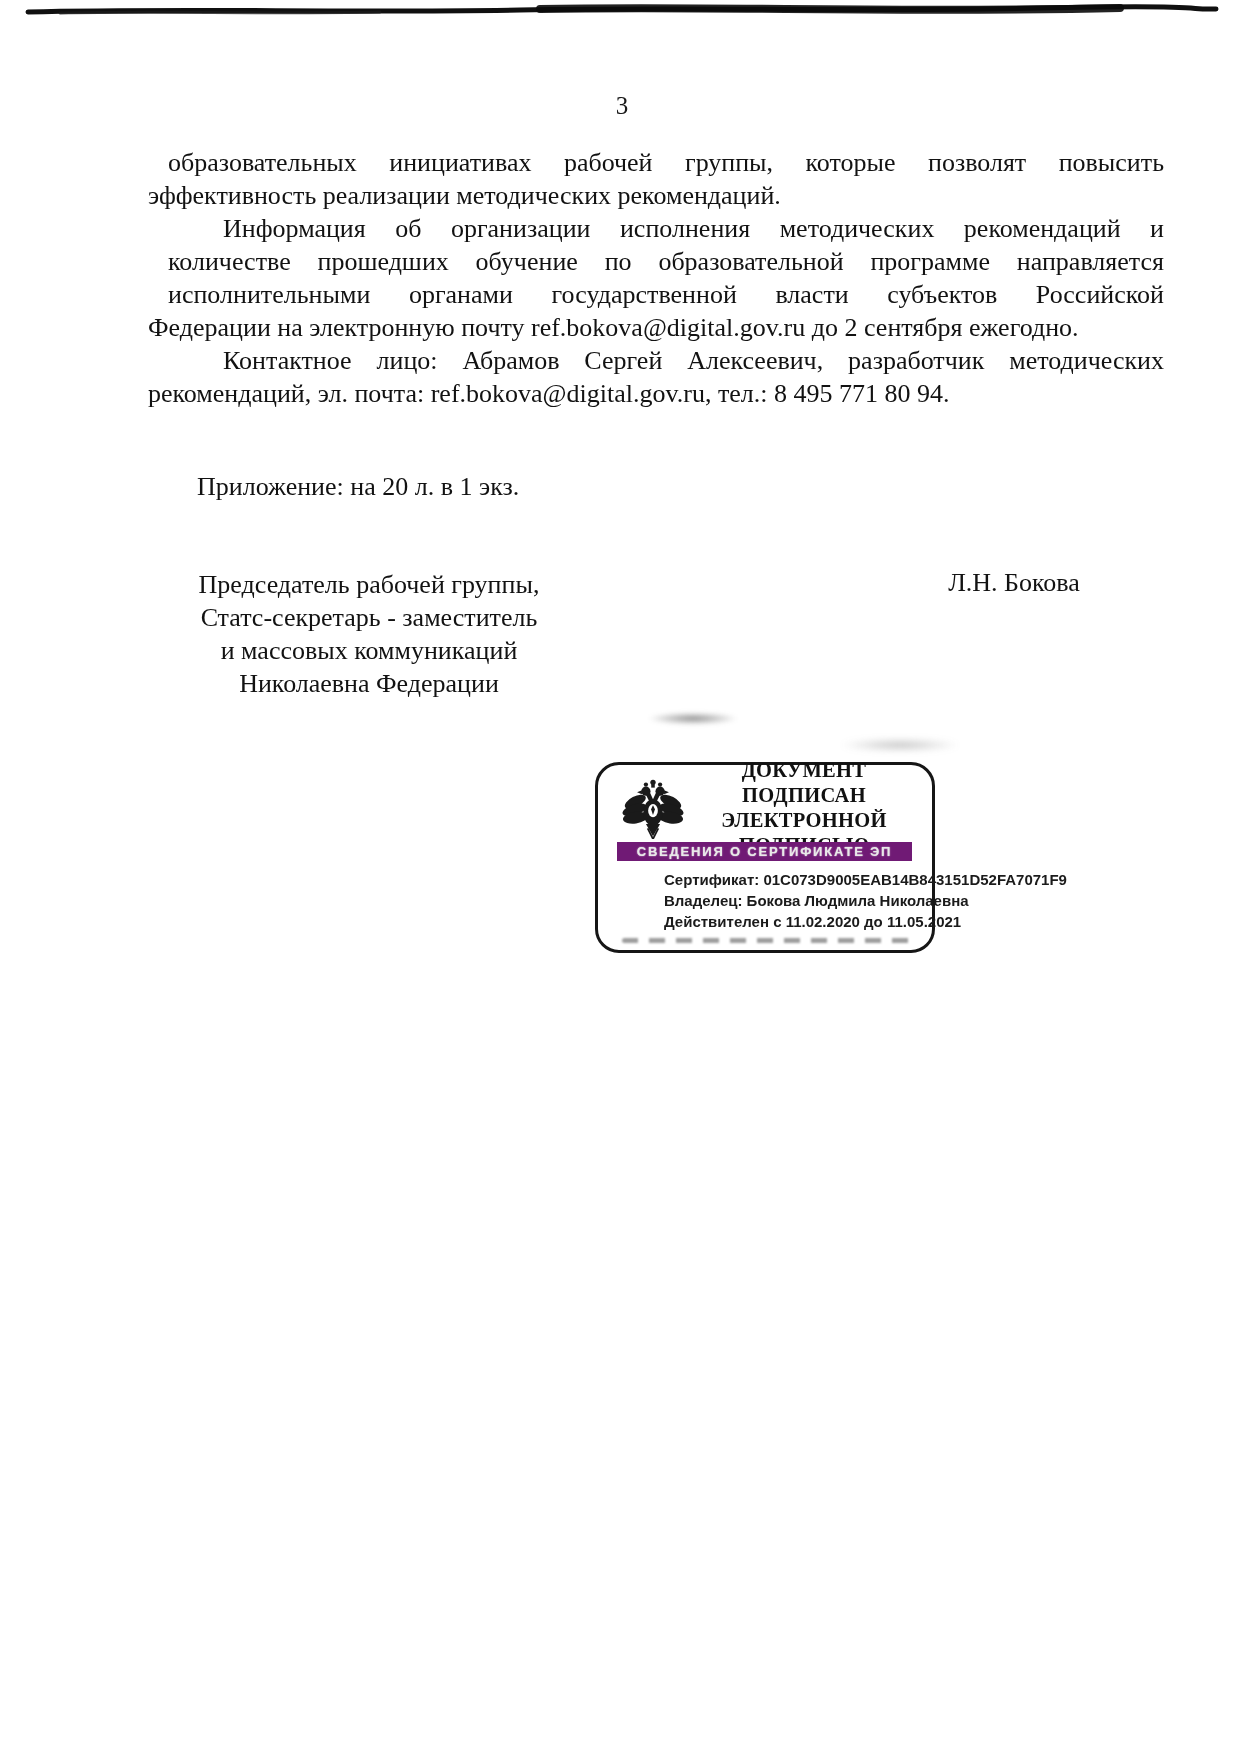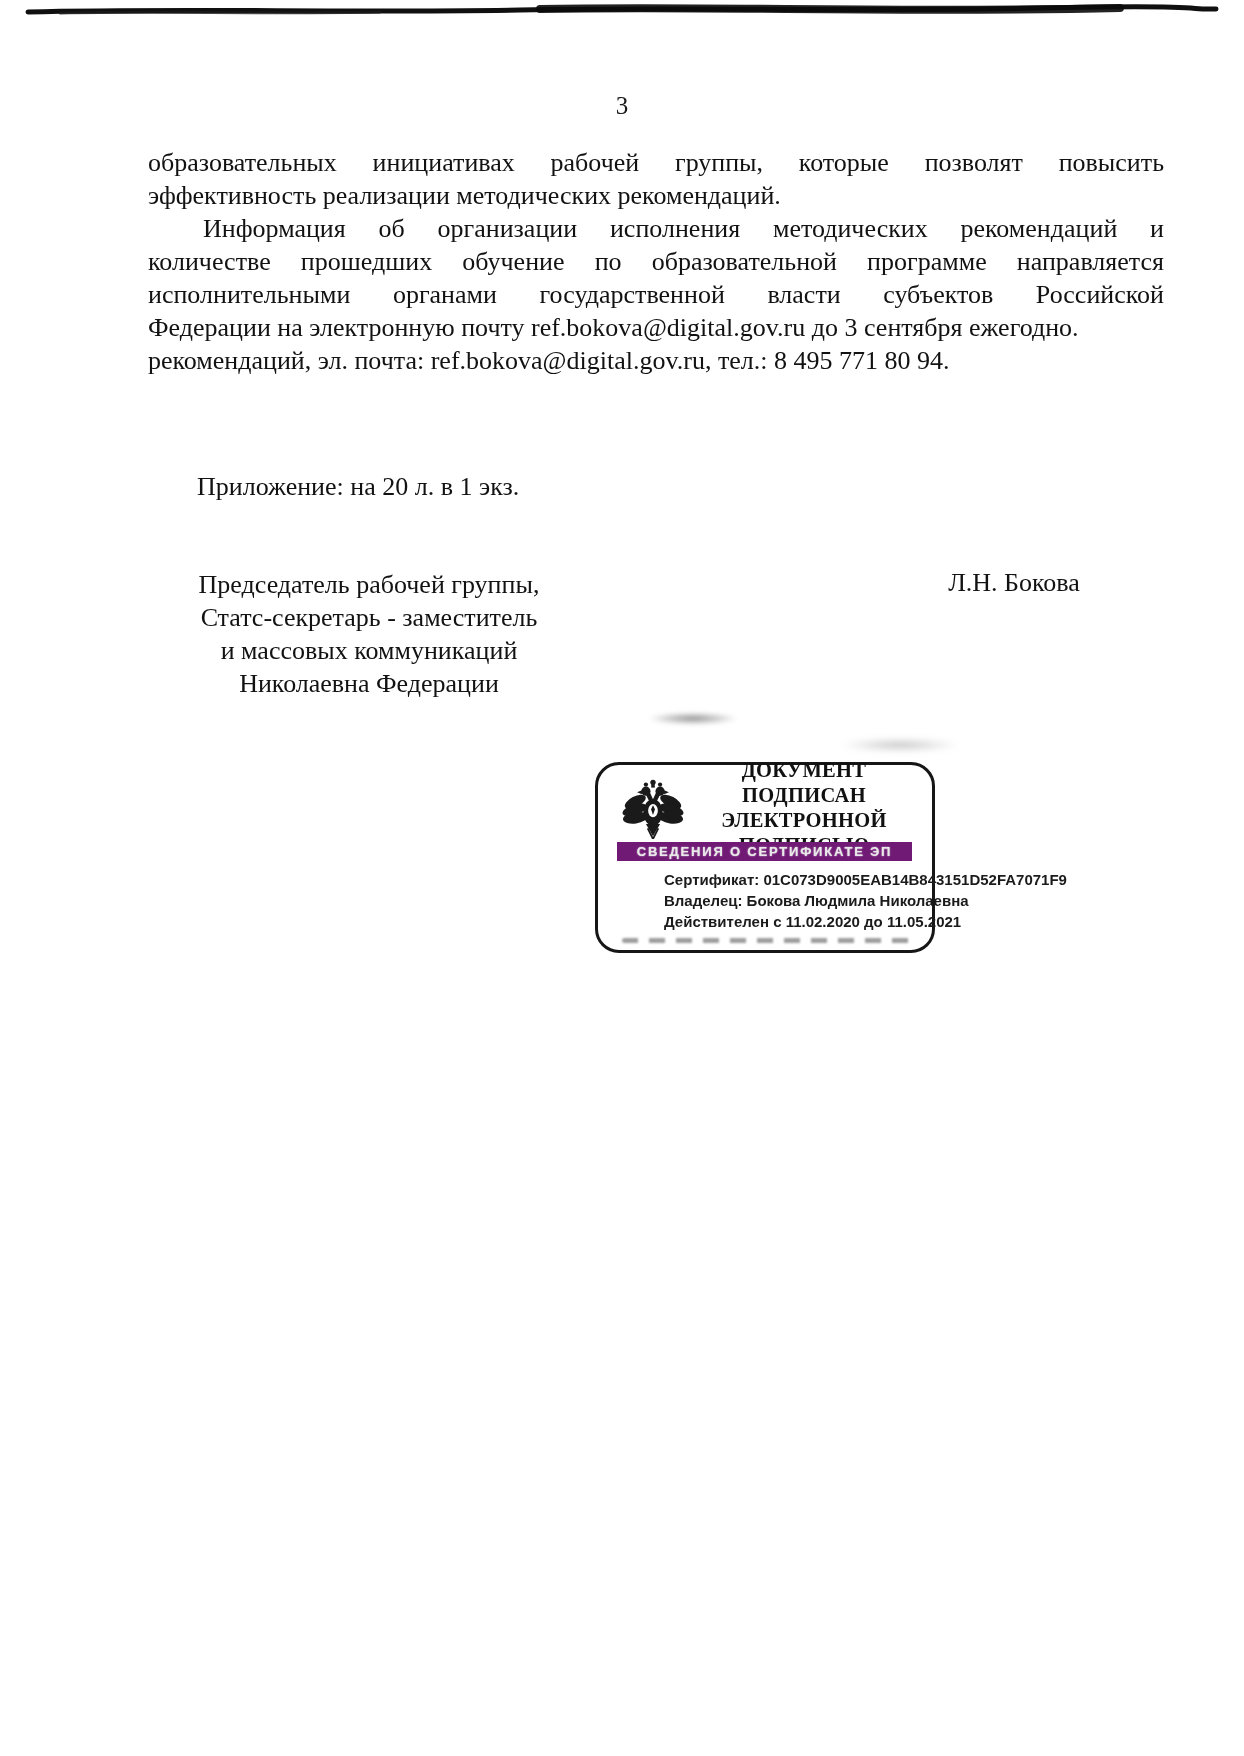--- a/index.html
+++ b/index.html
@@ -18,21 +18,21 @@
   .page-number{
     position:absolute;top:92px;left:0;width:1244px;
     text-align:center;font-size:25px;color:#1a1a1a;
   }
   
   .body-text{
     position:absolute;left:148px;top:146px;width:1016px;
     font-size:26px;line-height:33px;color:#121212;
   }
   .line{min-height:33px;}
-  .jl{text-align:justify;text-align-last:justify;}
+  .jl{text-align:justify;text-align-last:justify;margin-left:20px;}
   .ind{text-indent:55px;}
   
   .attachment{
     position:absolute;left:197px;top:472px;
     font-size:26px;color:#121212;
   }
   
   .sig-block{
     position:absolute;left:128px;top:568px;width:482px;
     text-align:center;font-size:26px;line-height:33px;color:#121212;
@@ -100,21 +100,22 @@
   </svg>
 
   <div class="page-number">3</div>
 
   <div class="body-text">
     <div class="line jl">образовательных инициативах рабочей группы, которые позволят повысить</div>
     <div class="line">эффективность реализации методических рекомендаций.</div>
     <div class="line jl ind">Информация об организации исполнения методических рекомендаций и</div>
     <div class="line jl">количестве прошедших обучение по образовательной программе направляется</div>
     <div class="line jl">исполнительными органами государственной власти субъектов Российской</div>
-    <div class="line">Федерации на электронную почту ref.bokova@digital.gov.ru до 3 сентября ежегодно.</div>
+    <div class="line">Федерации на электронную почту ref.bokova@digital.gov.ru до 2 сентября ежегодно.</div>
+    <div class="line jl ind">Контактное лицо: Абрамов Сергей Алексеевич, разработчик методических</div>
     <div class="line">рекомендаций, эл. почта: ref.bokova@digital.gov.ru, тел.: 8 495 771 80 94.</div>
   </div>
 
   <div class="attachment">Приложение: на 20 л. в 1 экз.</div>
 
   <div class="sig-block">
     <div>Председатель рабочей группы,</div>
     <div>Статс-секретарь - заместитель</div>
     <div>и массовых коммуникаций</div>
     <div>Николаевна Федерации</div>

